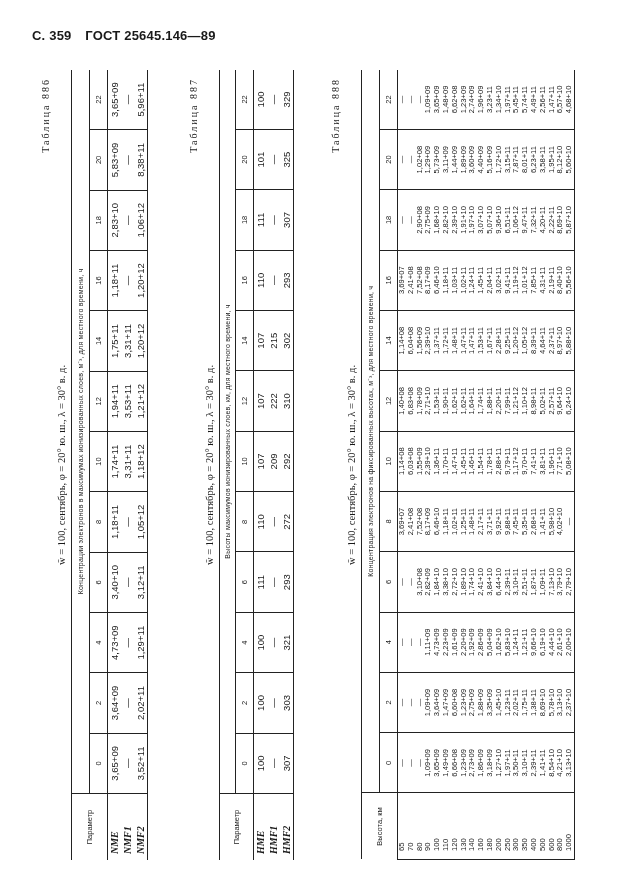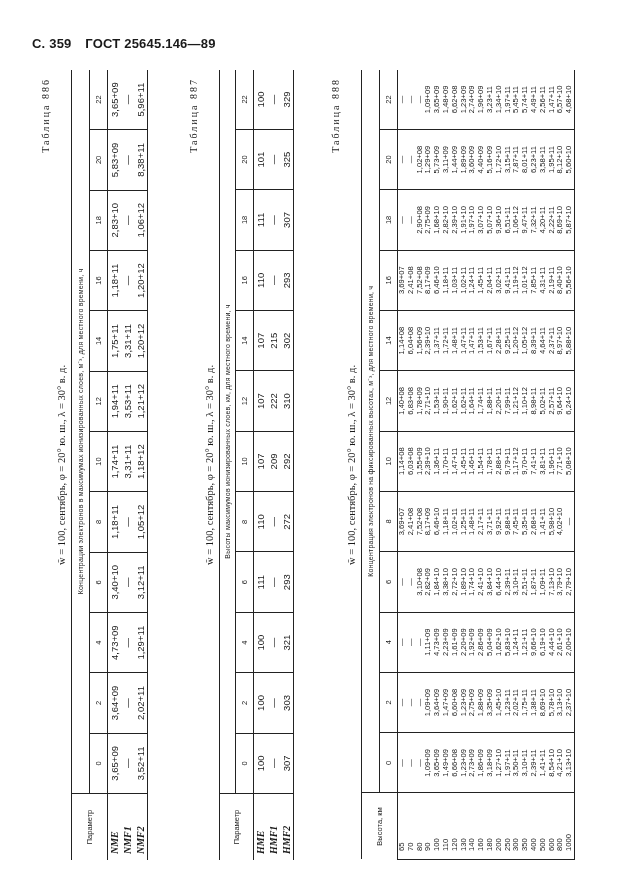--- a/index.html
+++ b/index.html
@@ -1,17 +1,17 @@
 <!DOCTYPE html>
 <html><head>
 <meta charset="utf-8">
 <style>
   html, body { margin:0; padding:0; background:#ffffff; }
   body { width:639px; height:875px; position:relative; overflow:hidden; font-family:"Liberation Serif", serif; color:#1a1a1a; }
-  .page-header { position:absolute; left:32px; top:36px; font-size:13px; font-weight:bold; font-family:"Liberation Sans", sans-serif; letter-spacing:0.2px; }
+  .page-header { position:absolute; left:32px; top:28px; font-size:13px; font-weight:bold; font-family:"Liberation Sans", sans-serif; letter-spacing:0.2px; }
   .page-header span { margin-right:10px; }
   
   .rot { position:absolute; left:40px; top:860px; width:790px; height:585px; transform-origin:0 0; transform:rotate(-90deg); }
   .block { position:absolute; left:0; width:790px; }
   .caption-num { position:absolute; right:8px; font-size:10px; letter-spacing:2px; }
   .subtitle { text-align:center; font-size:10.5px; }
   table { border-collapse:collapse; width:100%; font-size:9.5px; font-family:"Liberation Sans", sans-serif; }
   th { font-weight:normal; font-size:7.5px; padding:4px 2px; }
   td { text-align:center; padding:1px 2px; }
   .tbl { border-top:1.5px solid #222; border-bottom:1.5px solid #222; }

